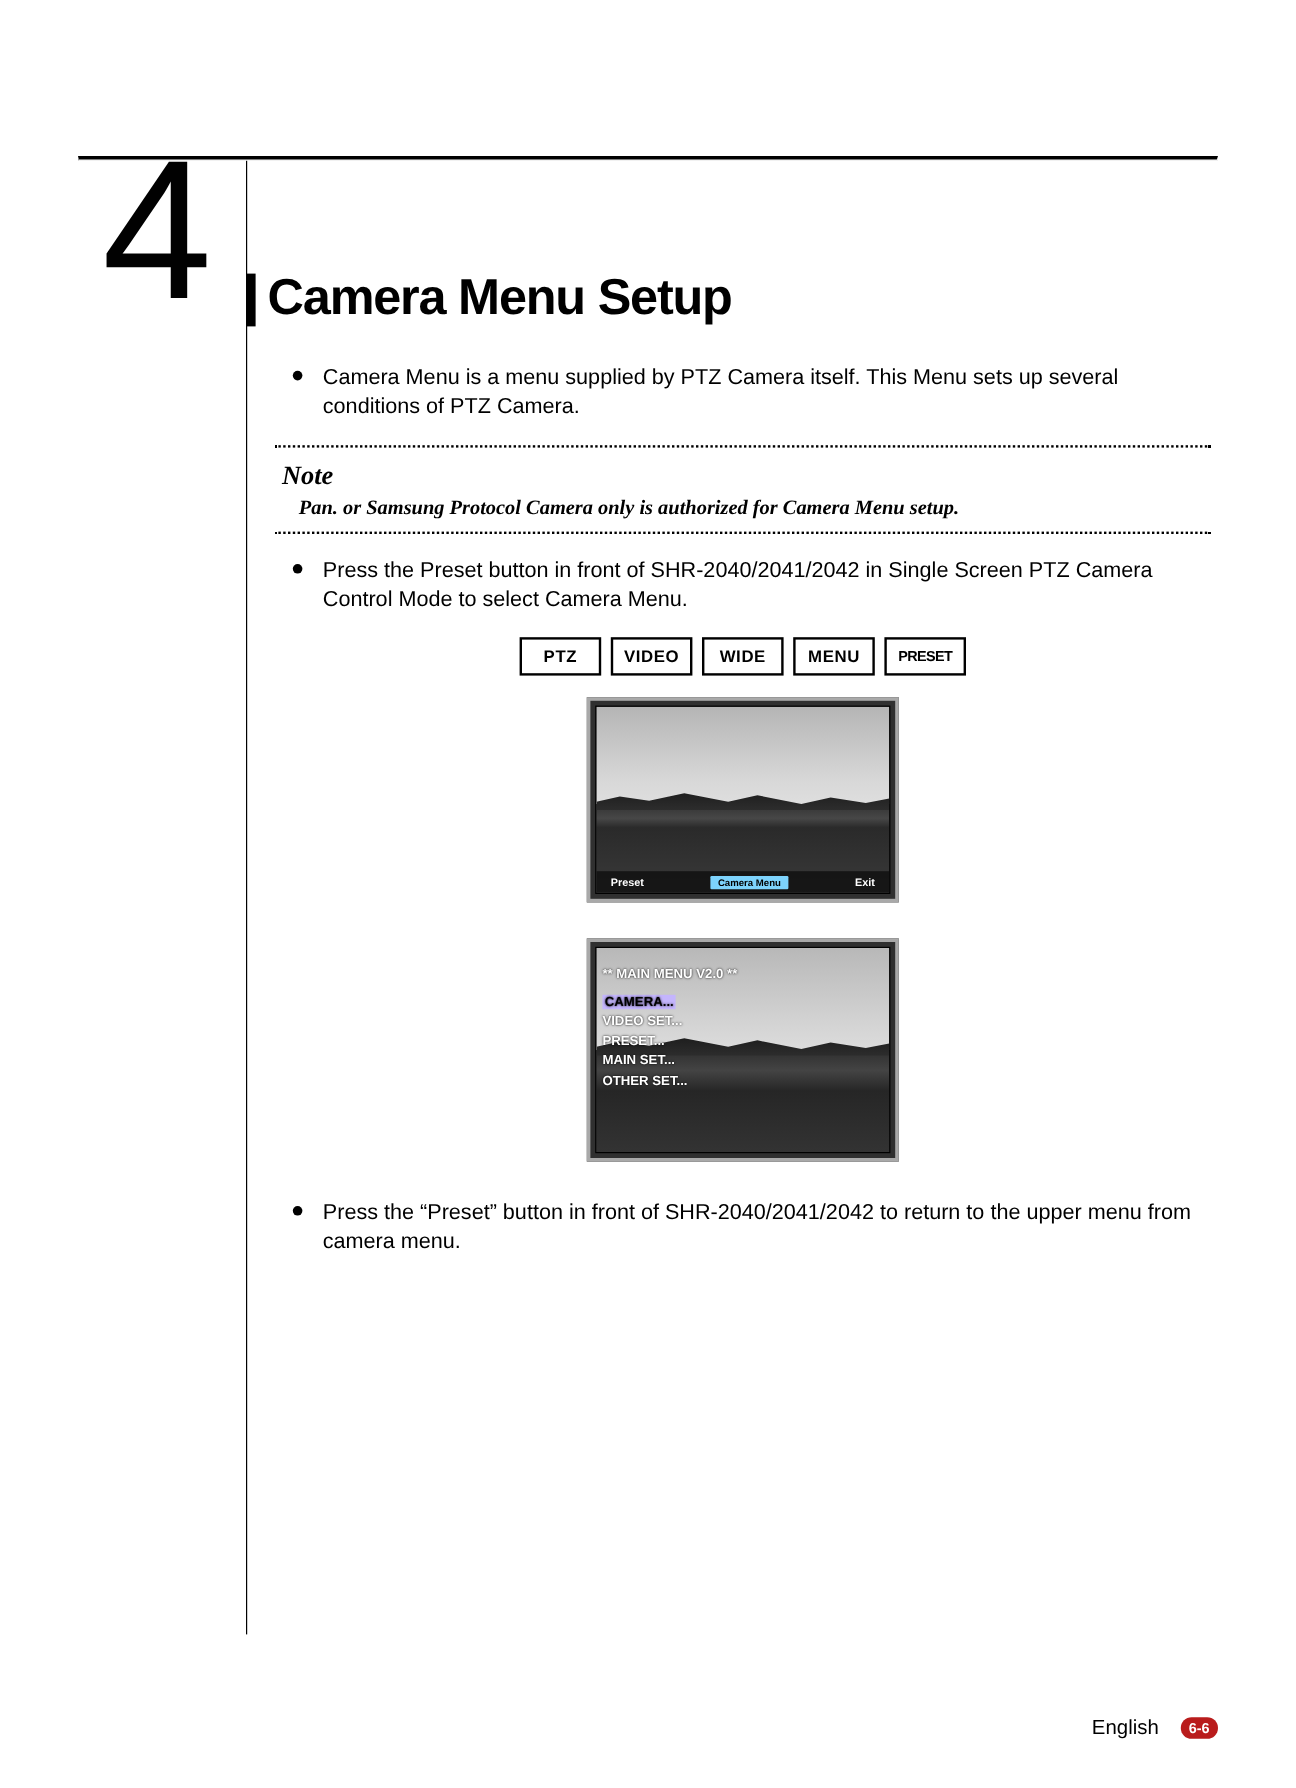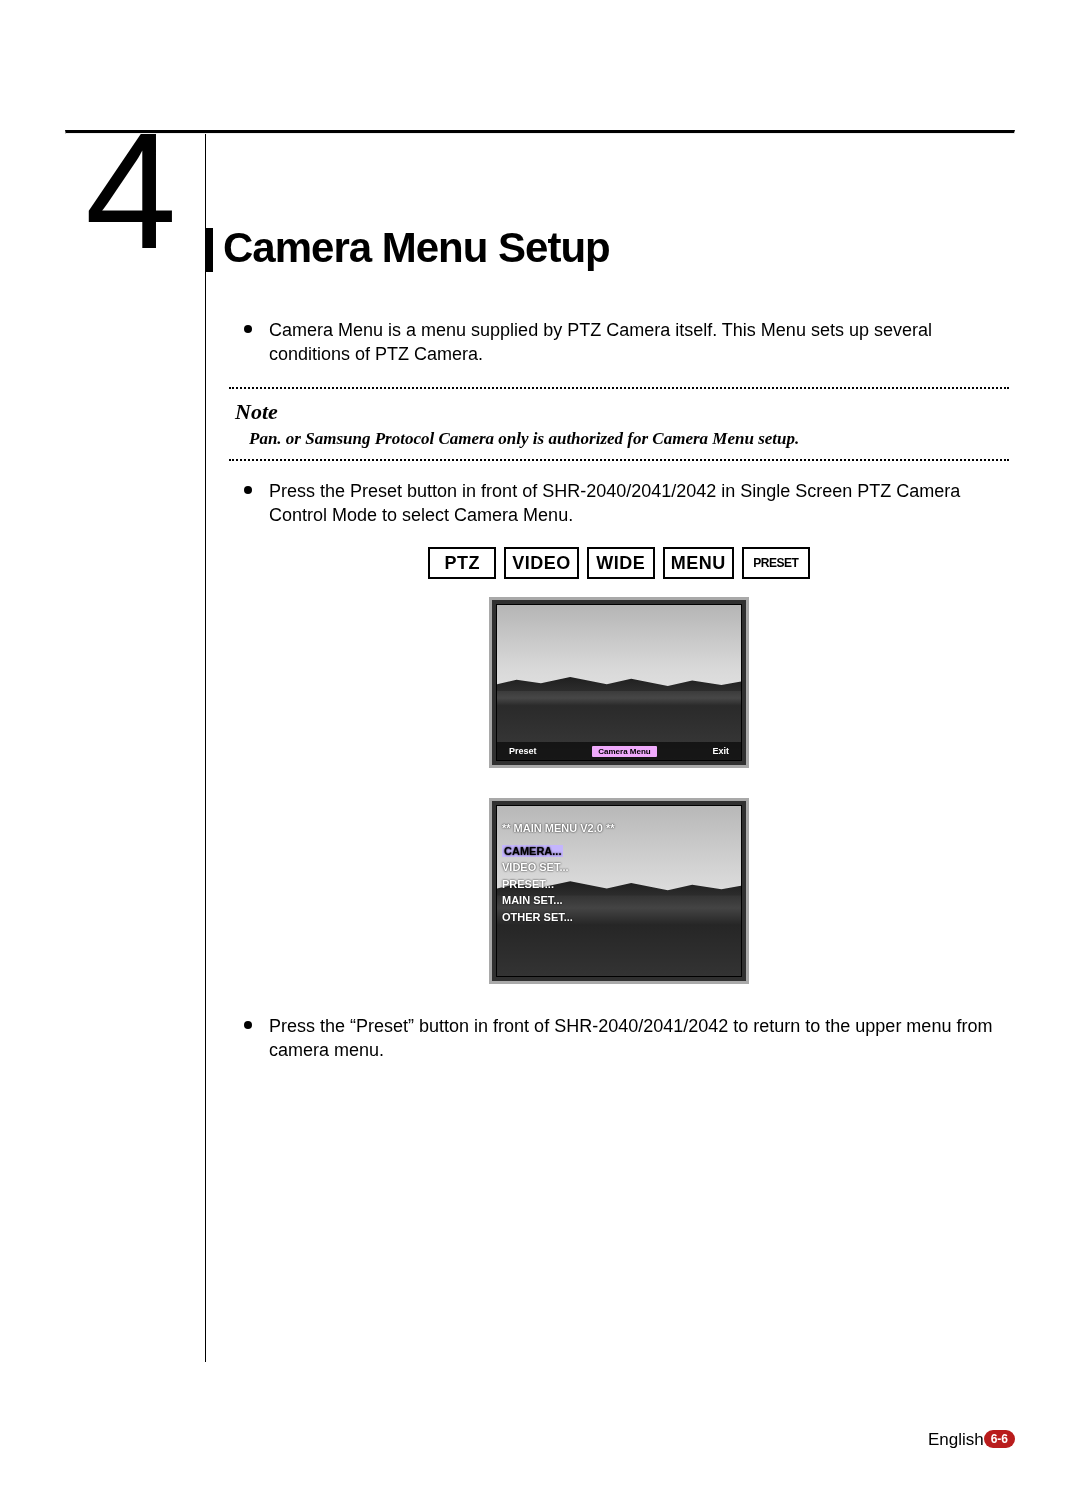--- a/index.html
+++ b/index.html
@@ -4,40 +4,40 @@
 <style>
   html,body{margin:0;padding:0;background:#fff;font-family:Arial,Helvetica,sans-serif;color:#000}
   .page{width:1080px;height:1490px;position:relative;box-sizing:border-box;padding:60px 65px 40px 65px}
   .top-rule{border-top:3px solid #000;margin:70px 0 0 0}
   .heading-block{position:relative;margin-top:0}
   .big-number{font-family:"Century Gothic","Futura",Arial,sans-serif;font-size:165px;font-weight:400;color:#010101;letter-spacing:-8px;line-height:1;position:absolute;left:20px;top:-25px}
   .section-title{font-family:Arial,Helvetica,sans-serif;font-weight:900;font-size:42px;letter-spacing:-1px;position:absolute;left:140px;top:90px;right:80px;display:flex;align-items:flex-end}
   .section-title::before{content:"";display:inline-block;width:8px;height:44px;background:#000;margin-right:10px;vertical-align:baseline}
   .body-col{margin-left:140px;margin-right:6px;padding-top:168px;border-left:1px solid #000;padding-left:23px;min-height:1060px}
   ul.bullets{list-style:none;padding:0;margin:0}
-  ul.bullets li{position:relative;padding-left:40px;font-size:18px;line-height:1.35;margin:16px 0 20px 0}
+  ul.bullets li{position:relative;padding-left:40px;font-size:18px;line-height:1.35;margin:0 0 20px 0}
   ul.bullets li::before{content:"";position:absolute;left:15px;top:7px;width:8px;height:8px;border-radius:50%;background:#000}
   .note-box{margin:10px 0 18px 0}
   .dotted{border:none;border-top:2px dotted #000;margin:0}
   .note-label{font-family:"Times New Roman",serif;font-style:italic;font-weight:bold;font-size:22px;margin:10px 0 4px 6px}
   .note-text{font-family:"Times New Roman",serif;font-style:italic;font-weight:bold;font-size:17px;margin:0 0 10px 20px}
   .button-row{display:flex;gap:8px;justify-content:center;margin:20px 0 18px 0}
-  .hw-btn{border:2px solid #000;height:28px;min-width:52px;padding:0 6px;display:flex;align-items:center;justify-content:center;font-family:Arial,sans-serif;font-weight:900;font-size:18px;letter-spacing:0.5px}
+  .hw-btn{border:2px solid #000;height:28px;min-width:52px;padding:0 6px;display:flex;align-items:center;justify-content:center;font-family:Arial,sans-serif;font-weight:900;font-size:14px;letter-spacing:0.5px}
   .hw-btn.condensed{font-size:12px;font-stretch:condensed;letter-spacing:-0.5px}
   .screenshot{width:260px;margin:0 auto 30px auto;border:3px solid #a9a9a9;box-sizing:border-box;background:#303030}
   .screenshot-inner{border:1px solid #000;margin:4px;position:relative;overflow:hidden}
   .landscape{height:155px;background:linear-gradient(#b5b5b5 0%,#d8d8d8 40%,#dedede 52%,#323232 52%,#474747 60%,#2a2a2a 65%,#3a3a3a 100%);position:relative}
   .landscape::after{content:"";position:absolute;left:0;right:0;top:44%;height:18px;background:linear-gradient(#1b1b1b,#2d2d2d);clip-path:polygon(0 60%,8% 35%,18% 55%,30% 20%,45% 60%,55% 30%,70% 70%,80% 40%,92% 65%,100% 45%,100% 100%,0 100%)}
   .landscape2{height:170px;background:linear-gradient(#b8b8b8 0%,#d2d2d2 35%,#dcdcdc 50%,#2e2e2e 50%,#444 60%,#262626 70%,#333 100%);position:relative}
   .landscape2::after{content:"";position:absolute;left:0;right:0;top:42%;height:18px;background:linear-gradient(#1b1b1b,#2d2d2d);clip-path:polygon(0 60%,8% 35%,18% 55%,30% 20%,45% 60%,55% 30%,70% 70%,80% 40%,92% 65%,100% 45%,100% 100%,0 100%)}
   .osd-bar{position:absolute;left:0;right:0;bottom:0;height:18px;background:rgba(0,0,0,.6);display:flex;align-items:center;justify-content:space-between;padding:0 12px;font-size:9px;color:#fff;font-weight:bold}
-  .osd-bar .center{background:#f0abfc;color:#000;padding:1px 6px;border-radius:1px;font-size:8px}
+  .osd-bar .center{background:#7dd3fc;color:#000;padding:1px 6px;border-radius:1px;font-size:8px}
   .osd-menu{position:absolute;left:5px;top:14px;color:#fff;font-weight:700;font-size:11px;line-height:1.5;font-family:Arial,sans-serif;text-shadow:0 0 2px #000}
   .osd-menu .sel{background:#c4b5fd;color:#000;padding:0 2px}
-  .footer{position:absolute;right:65px;bottom:40px;display:flex;align-items:flex-start;gap:0;font-size:17px}
+  .footer{position:absolute;right:65px;bottom:40px;display:flex;align-items:center;gap:18px;font-size:17px}
   .page-pill{background:#b91c1c;color:#fff;border-radius:10px;font-size:12px;font-weight:bold;padding:2px 7px}
 </style>
 </head>
 <body>
 
 <div class="page">
   <hr class="top-rule">
 
   <div class="heading-block">
     <div class="big-number">4</div>

